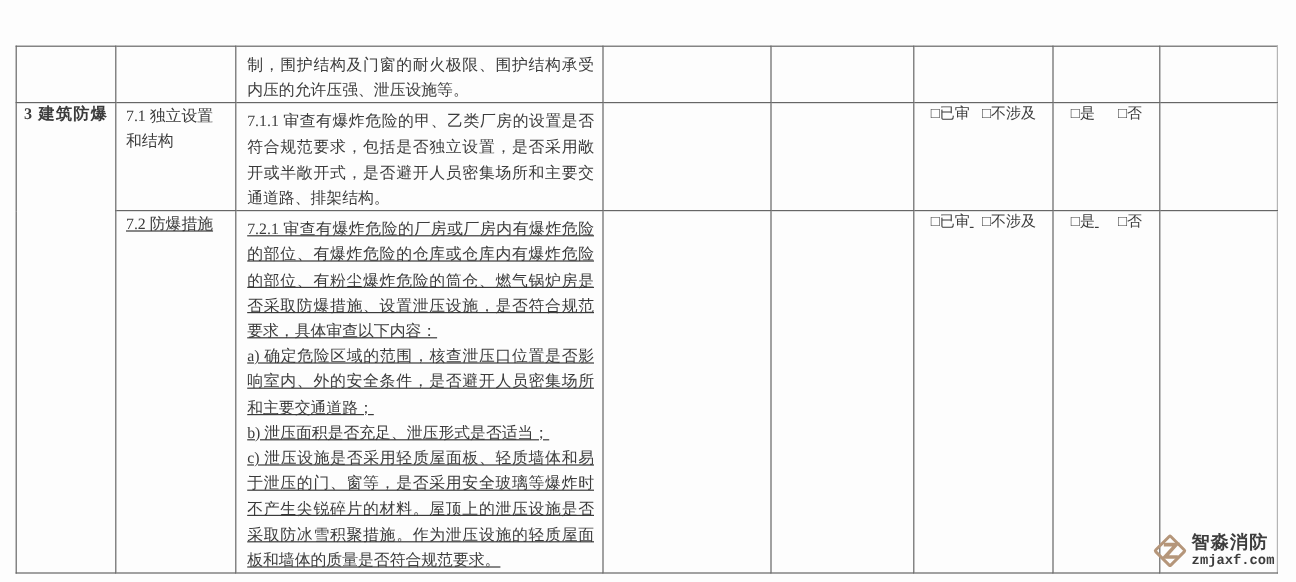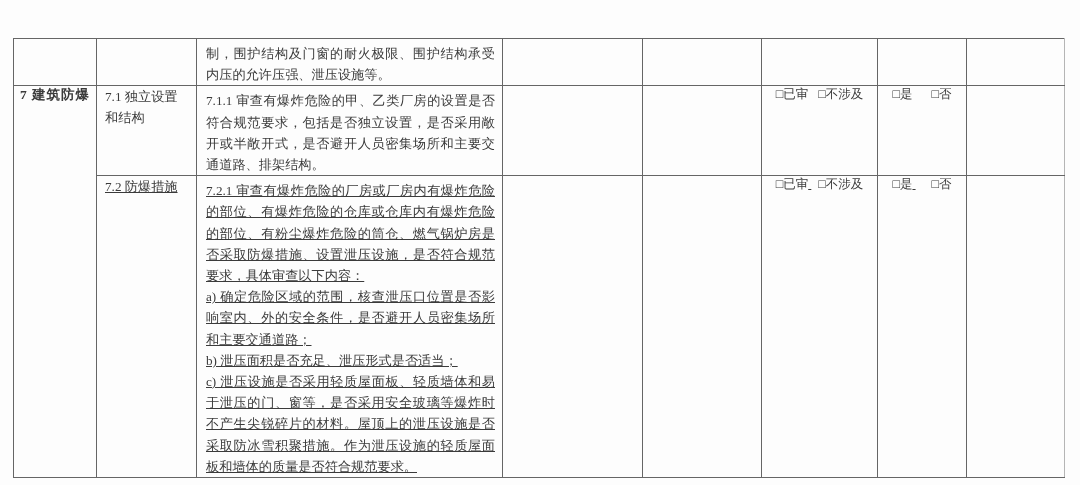--- a/index.html
+++ b/index.html
@@ -122,21 +122,21 @@
         <div class="content-text">制，围护结构及门窗的耐火极限、围护结构承受内压的允许压强、泄压设施等。</div>
       </td>
       <td></td>
       <td></td>
       <td></td>
       <td></td>
       <td class="last-col"></td>
     </tr>
 
     <tr class="r2">
-      <td class="section-cell" rowspan="2">7 建筑防爆</td>
+      <td class="section-cell" rowspan="2">3 建筑防爆</td>
       <td class="sub-cell">
         <div class="sub-text">7.1 独立设置和结构</div>
       </td>
       <td>
         <div class="content-text">7.1.1 审查有爆炸危险的甲、乙类厂房的设置是否符合规范要求，包括是否独立设置，是否采用敞开或半敞开式，是否避开人员密集场所和主要交通道路、排架结构。</div>
       </td>
       <td></td>
       <td></td>
       <td class="chk-cell">
         <span class="chk-option">□已审</span>
@@ -167,14 +167,24 @@
       </td>
       <td class="chk-cell">
         <span class="chk-option">□是</span>
         <span class="chk-option gap-l">□否</span>
       </td>
       <td class="last-col"></td>
     </tr>
   </tbody>
     </table>
 
+  <div class="watermark">
+    <svg width="30" height="30" viewBox="0 0 32 32">
+      <rect x="6.5" y="6.5" width="19" height="19" rx="1" transform="rotate(45 16 16)" fill="none" stroke="#b5967a" stroke-width="2.6"></rect>
+      <path d="M10.5 10.5 H21.5 L11.5 21.5 H23" fill="none" stroke="#b5967a" stroke-width="3.2" stroke-linejoin="miter"></path>
+    </svg>
+    <div class="wm-text">
+      <div class="wm-brand">智淼消防</div>
+      <div class="wm-site">zmjaxf.com</div>
+    </div>
+  </div>
 
 </div>
 
 </body></html>

